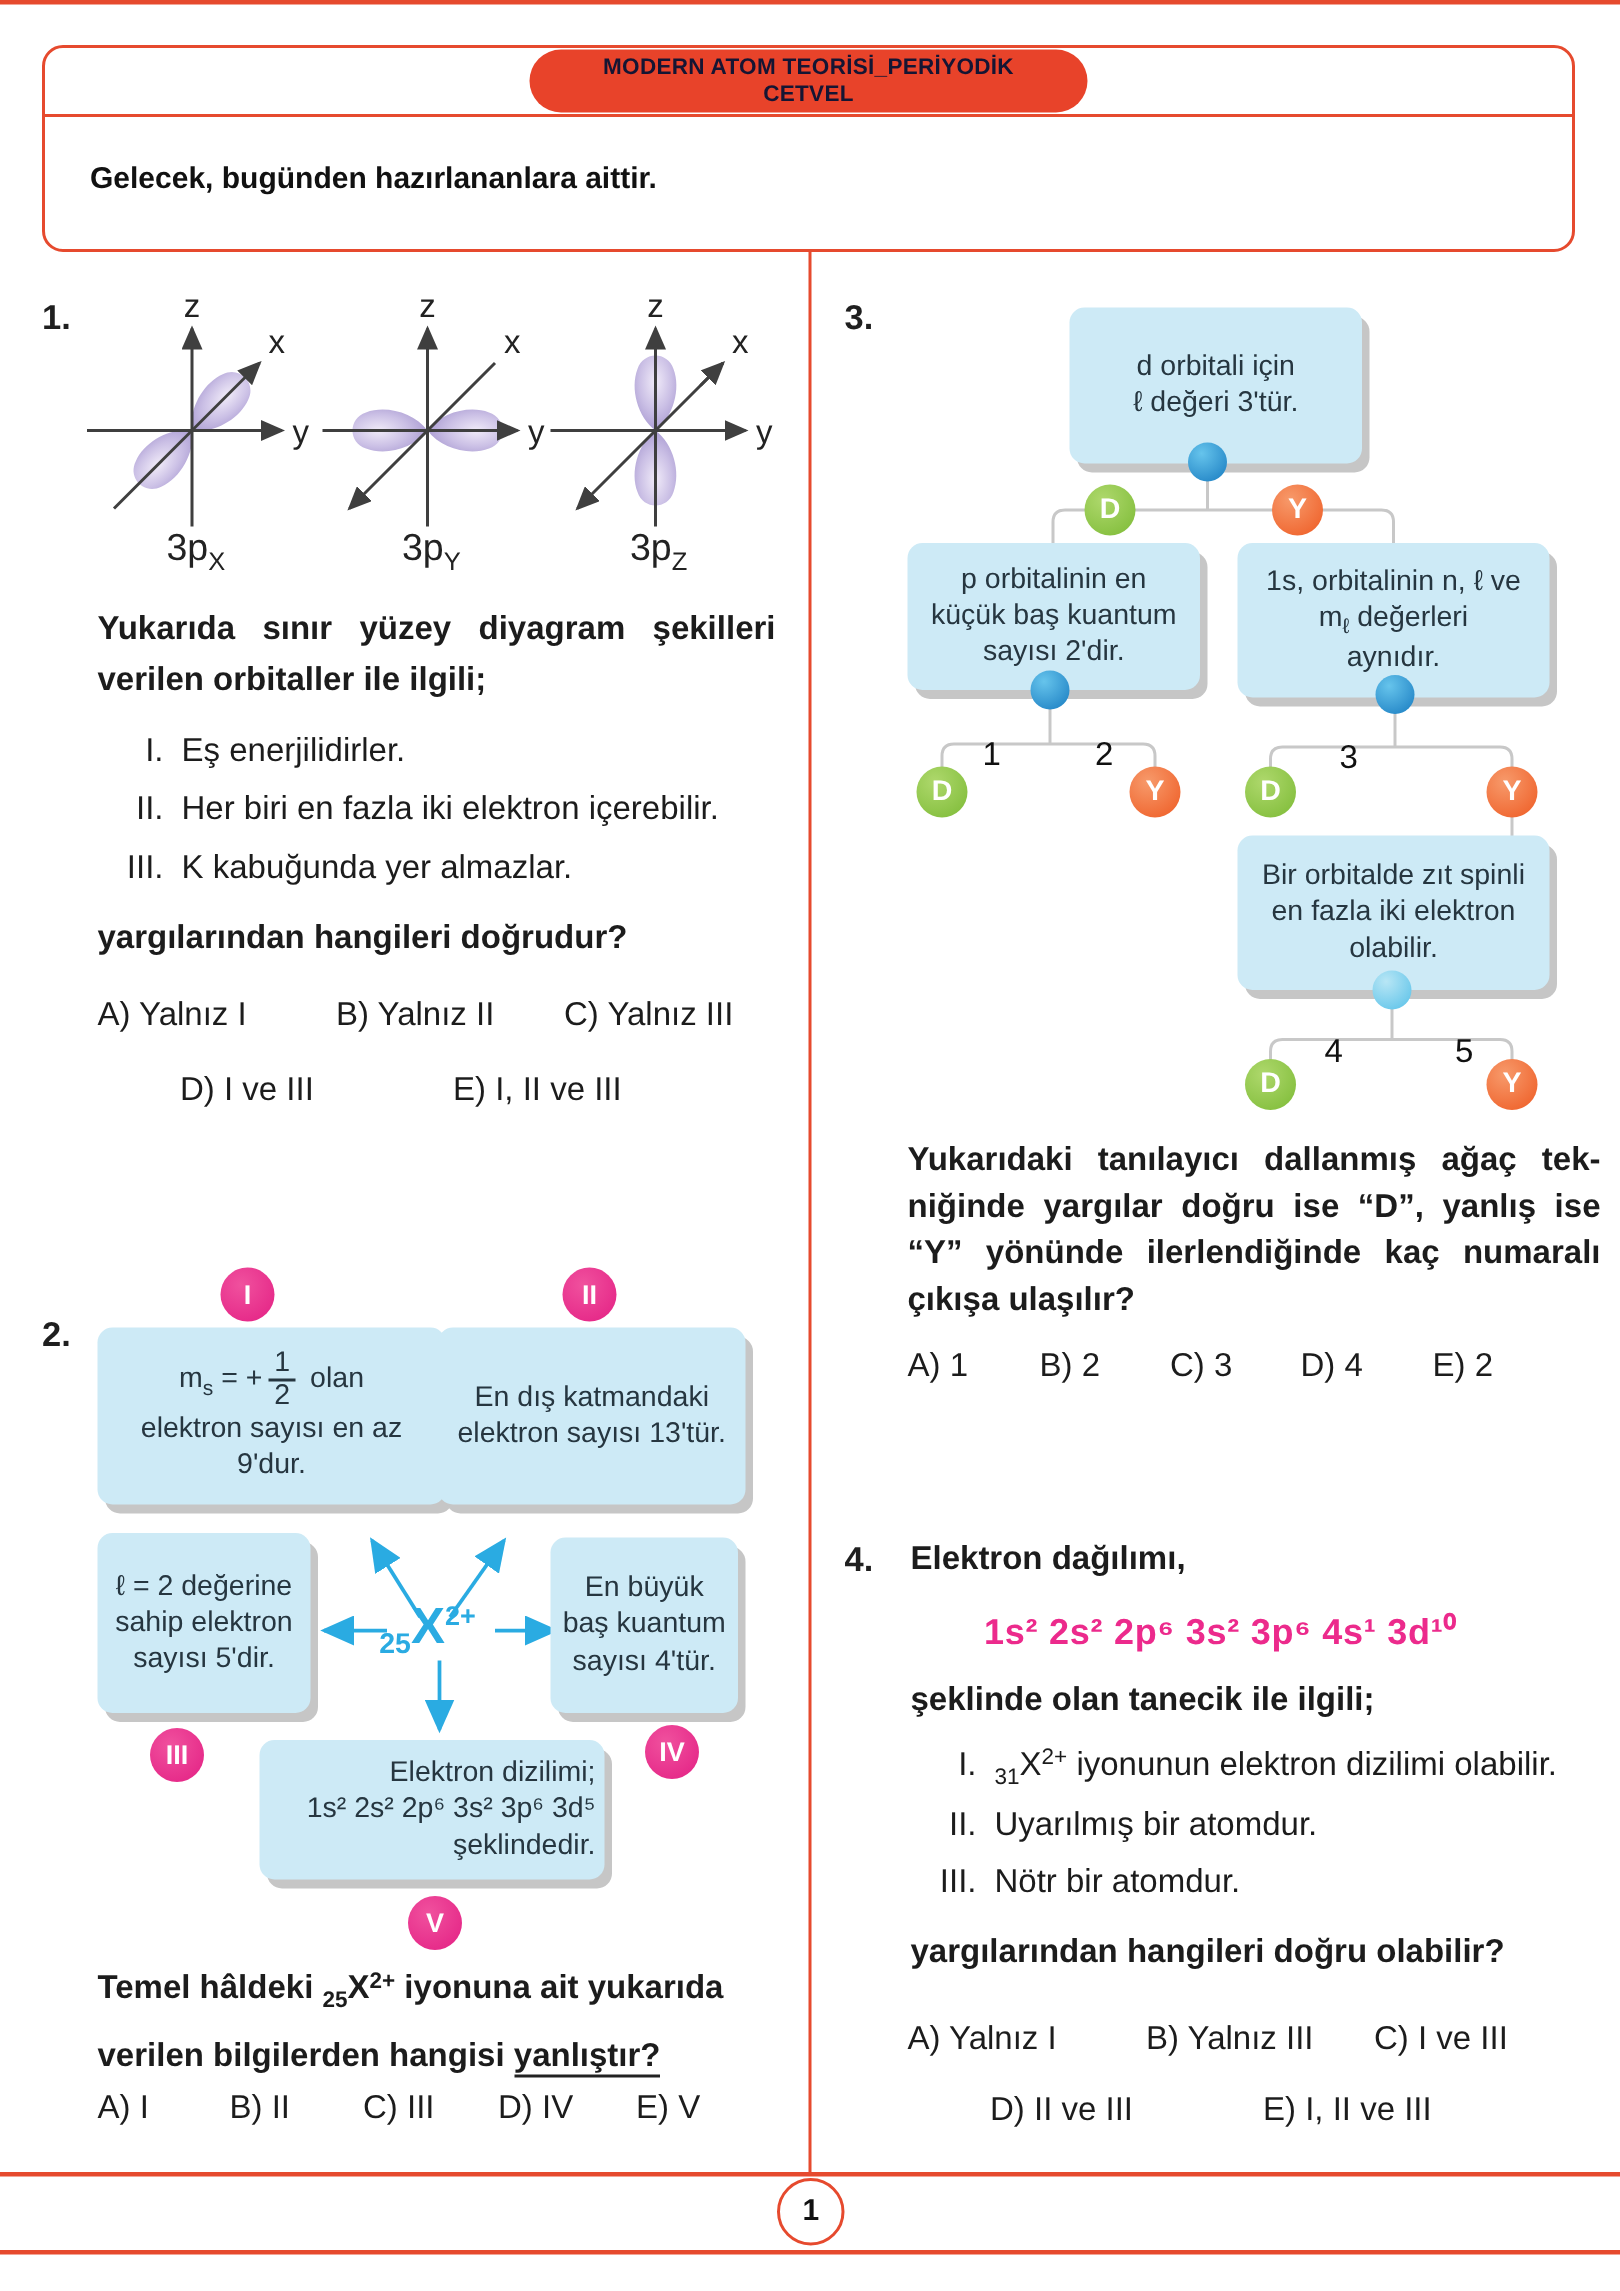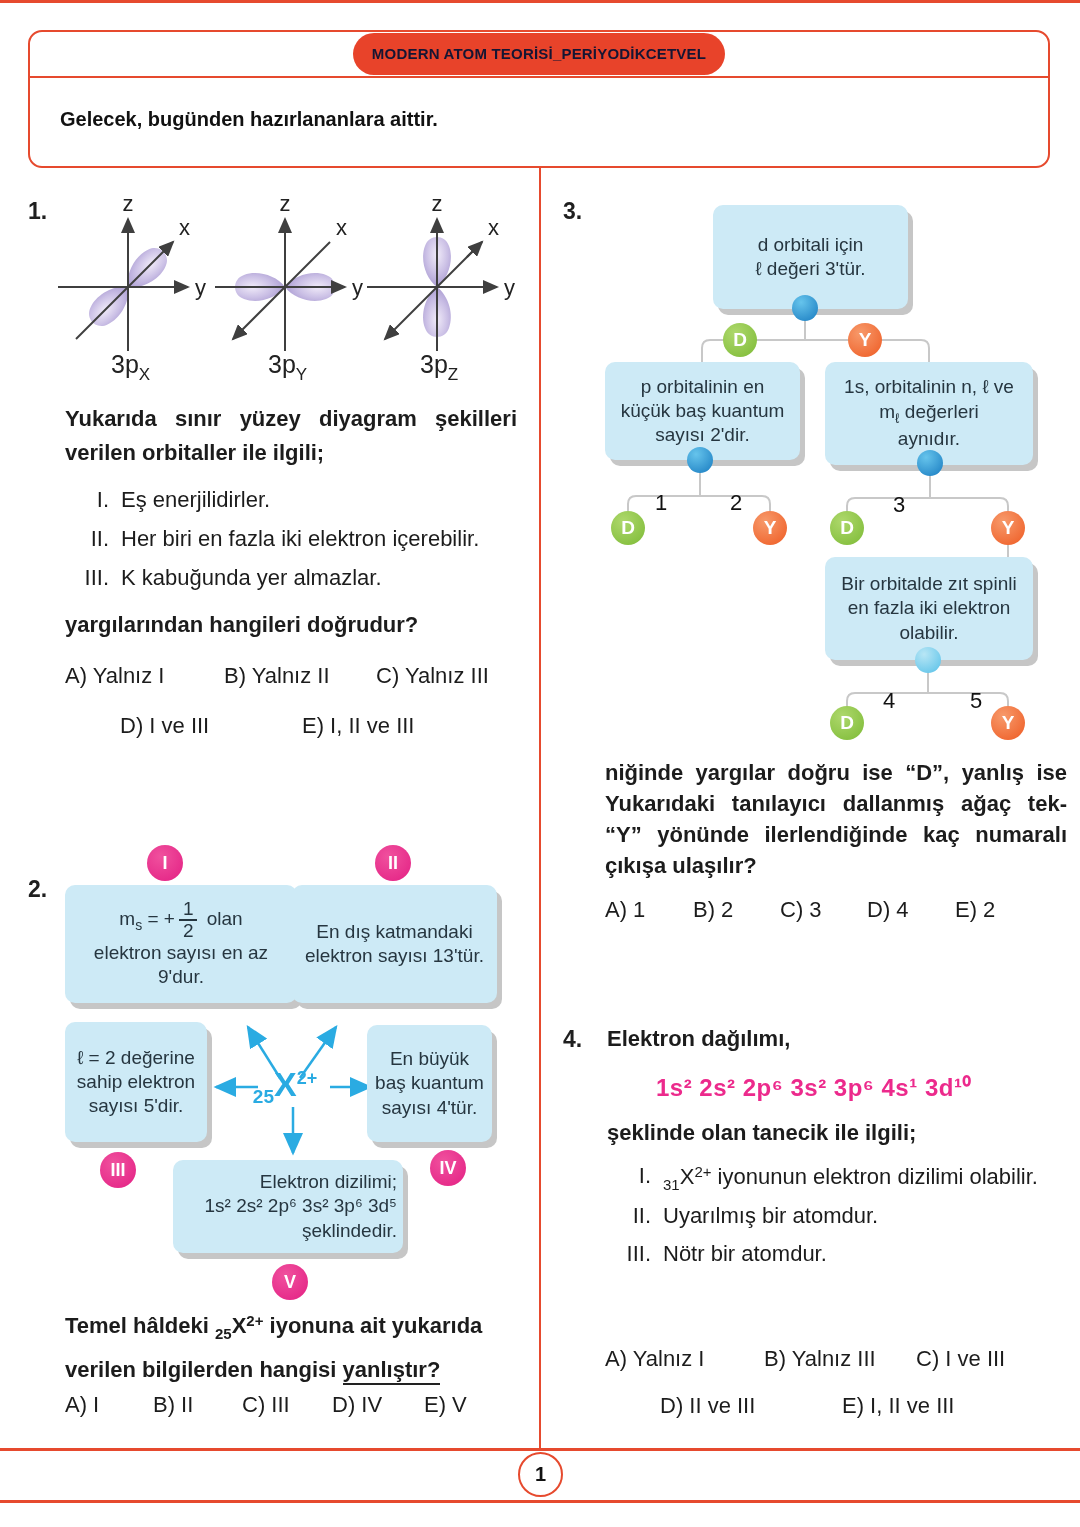--- a/index.html
+++ b/index.html
@@ -6,21 +6,21 @@
   body { background:#ffffff; }
   .page { position:relative; width:1080px; height:1527px; background:#fff;
           font-family:"Liberation Sans", sans-serif; color:#1f1f1f; overflow:hidden; }
   .abs { position:absolute; }
 
   
   .top-rule { left:0; top:0; width:1080px; height:3px; background:#e64a2e; }
   .header-box { left:28px; top:30px; width:1022px; height:138px; border:2.5px solid #e64a2e; border-radius:14px; background:#fff; }
   .header-rule { left:0; right:0; top:44px; height:0; border-top:2.5px solid #e64a2e; position:absolute; }
   .title-pill { position:absolute; left:50%; transform:translateX(-50%); top:1px; width:372px; height:42px;
-                background:#e8432a; border-radius:21px; display:flex; flex-direction:row; justify-content:center;
+                background:#e8432a; border-radius:21px; display:flex; flex-direction:column; justify-content:center;
                 align-items:center; z-index:2; }
   .title-pill div { font-size:15px; font-weight:bold; color:#151533; line-height:18px; letter-spacing:.2px; }
   .motto { position:absolute; left:30px; top:76px; font-size:20px; font-weight:bold; color:#111; }
 
   .v-divider { left:539px; top:168px; width:2px; height:1280px; background:#e64a2e; }
 
   .qnum  { font-size:23px; font-weight:bold; }
   .stem  { font-size:22px; font-weight:bold; color:#1c1c1c; }
   .body-t{ font-size:22px; color:#1c1c1c; }
   .opt   { font-size:22px; color:#1c1c1c; white-space:nowrap; }
@@ -291,22 +291,22 @@
     </div>
     <div class="node node-light" style="left:350px; top:447px;"></div>
 
     <div class="exit-num" style="left:318px; top:488px;">4</div>
     <div class="exit-num" style="left:405px; top:488px;">5</div>
     <div class="dy dy-d" style="left:265px; top:506px;">D</div>
     <div class="dy dy-y" style="left:426px; top:506px;">Y</div>
   </div>
 
   <div class="abs stem" style="left:605px; top:757px; width:462px; line-height:31px;">
+    <div class="jline">Yukarıdaki tanılayıcı dallanmış ağaç tek-</div>
     <div class="jline">niğinde yargılar doğru ise “D”, yanlış ise</div>
-    <div class="jline">Yukarıdaki tanılayıcı dallanmış ağaç tek-</div>
     <div class="jline">“Y” yönünde ilerlendiğinde kaç numaralı</div>
     <div>çıkışa ulaşılır?</div>
   </div>
 
   <span class="abs opt" style="left:605px; top:897px;">A) 1</span>
   <span class="abs opt" style="left:693px; top:897px;">B) 2</span>
   <span class="abs opt" style="left:780px; top:897px;">C) 3</span>
   <span class="abs opt" style="left:867px; top:897px;">D) 4</span>
   <span class="abs opt" style="left:955px; top:897px;">E) 2</span>
 
@@ -323,20 +323,21 @@
   </div>
   <div class="item-row body-t" style="left:607px; top:1203px; width:462px;">
     <span class="inum">II.</span>
     <span>Uyarılmış bir atomdur.</span>
   </div>
   <div class="item-row body-t" style="left:607px; top:1241px; width:462px;">
     <span class="inum">III.</span>
     <span>Nötr bir atomdur.</span>
   </div>
 
+  <div class="abs stem" style="left:607px; top:1288px;">yargılarından hangileri doğru olabilir?</div>
 
   <span class="abs opt" style="left:605px; top:1346px;">A) Yalnız I</span>
   <span class="abs opt" style="left:764px; top:1346px;">B) Yalnız III</span>
   <span class="abs opt" style="left:916px; top:1346px;">C) I ve III</span>
   <span class="abs opt" style="left:660px; top:1393px;">D) II ve III</span>
   <span class="abs opt" style="left:842px; top:1393px;">E) I, II ve III</span>
 
   <div class="abs bottom-rule" style="top:1448px;"></div>
   <div class="abs page-circle">
     <span>1</span>

